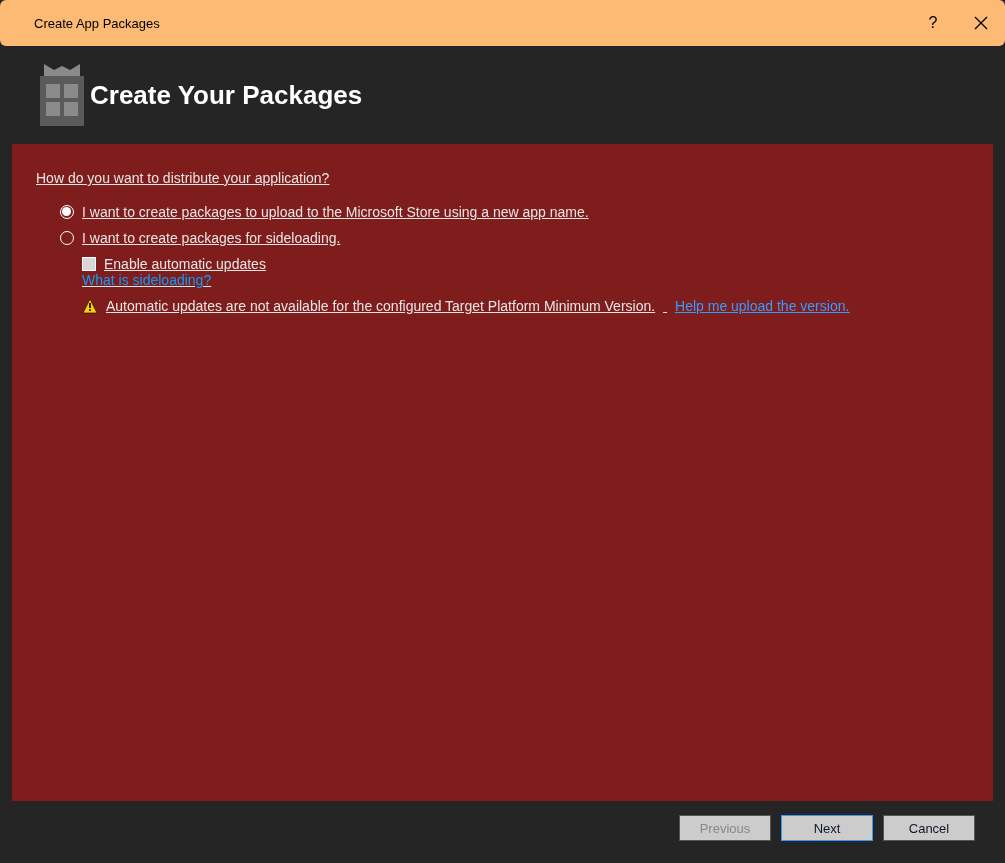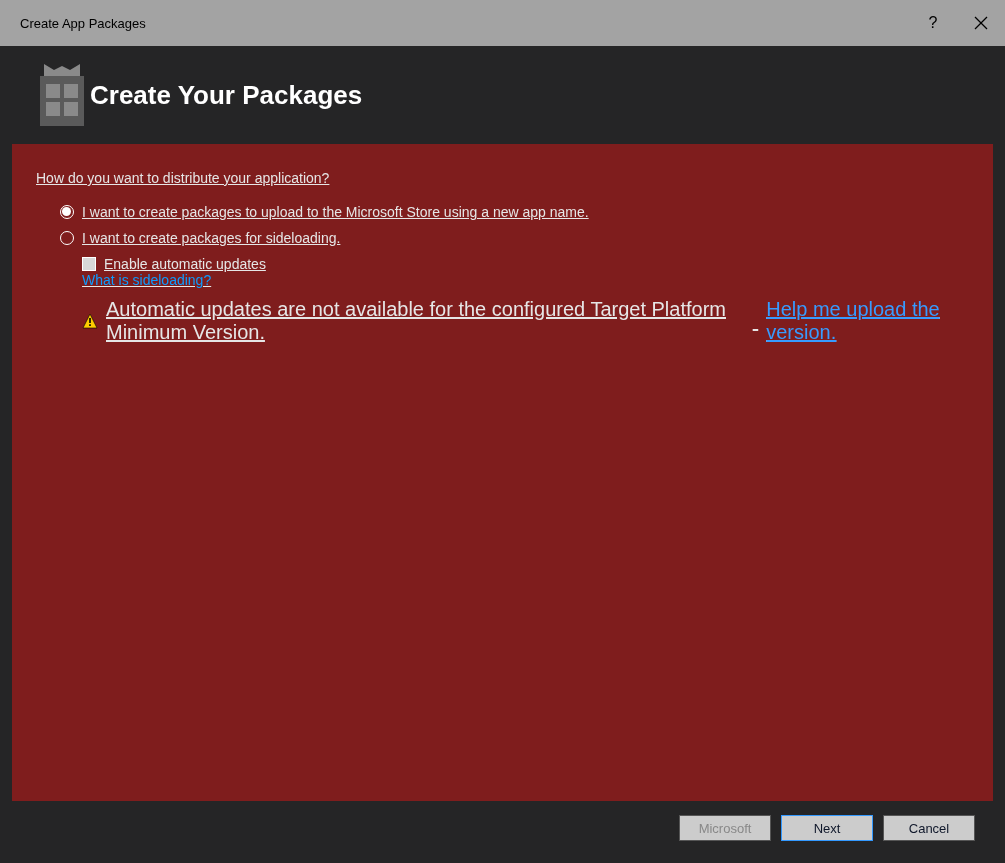--- a/index.html
+++ b/index.html
@@ -11,28 +11,29 @@
       font-family: "Segoe UI", Tahoma, sans-serif;
       font-size: 13px;
       width: 1005px;
       height: 863px;
       background: #252526;
       display: flex;
       flex-direction: column;
       overflow: hidden;
     }
     .titlebar {
-      background: #a3a3a3;
+      background: #fdba74;
       height: 46px;
       display: flex;
       align-items: center;
       justify-content: space-between;
-      padding-left: 20px;
+      padding-left: 34px;
       padding-right: 0;
       color: #000;
+      border-radius: 6px;
     }
     .titlebar-controls {
       display: flex;
       align-items: center;
       height: 100%;
     }
     .help-btn {
       width: 48px;
       height: 100%;
       display: flex;
@@ -143,21 +144,21 @@
     .link-row {
       margin-bottom: 10px;
       padding-left: 22px;
     }
     .warning-row {
       display: flex;
       align-items: center;
       gap: 8px;
       padding-left: 22px;
       margin-top: 4px;
-      font-size: 20px;
+      font-size: 14px;
     }
     .warning-icon {
       width: 16px;
       height: 16px;
       flex-shrink: 0;
     }
     .footer {
       background: #252526;
       padding: 14px 30px 16px;
       display: flex;
@@ -248,18 +249,18 @@
         <rect x="7.2" y="11.2" width="1.6" height="1.8" fill="#000"></rect>
       </svg>
       <span>Automatic updates are not available for the configured Target Platform Minimum Version.</span>
       <span>&nbsp;</span>
       <a class="link-underline">Help me upload the version.</a>
     </div>
   </div>
 </div>
 
 <div class="footer">
-  <button class="btn disabled">Microsoft</button>
+  <button class="btn disabled">Previous</button>
   <button class="btn primary">Next</button>
   <button class="btn">Cancel</button>
 </div>
 
 <div class="bottom-spacer"></div>
 
 </body></html>

